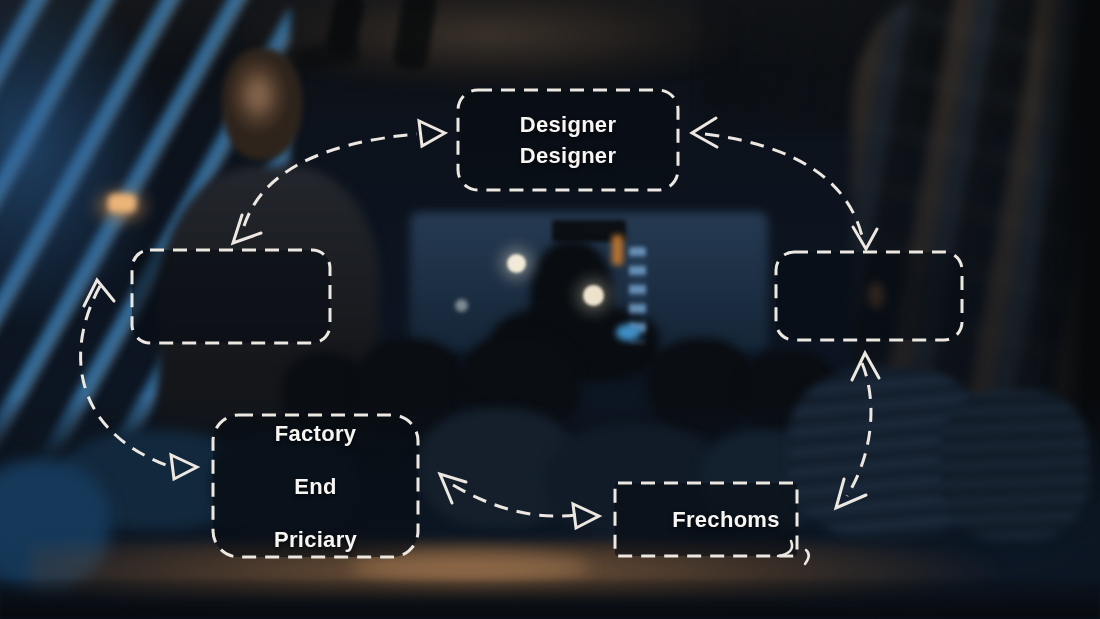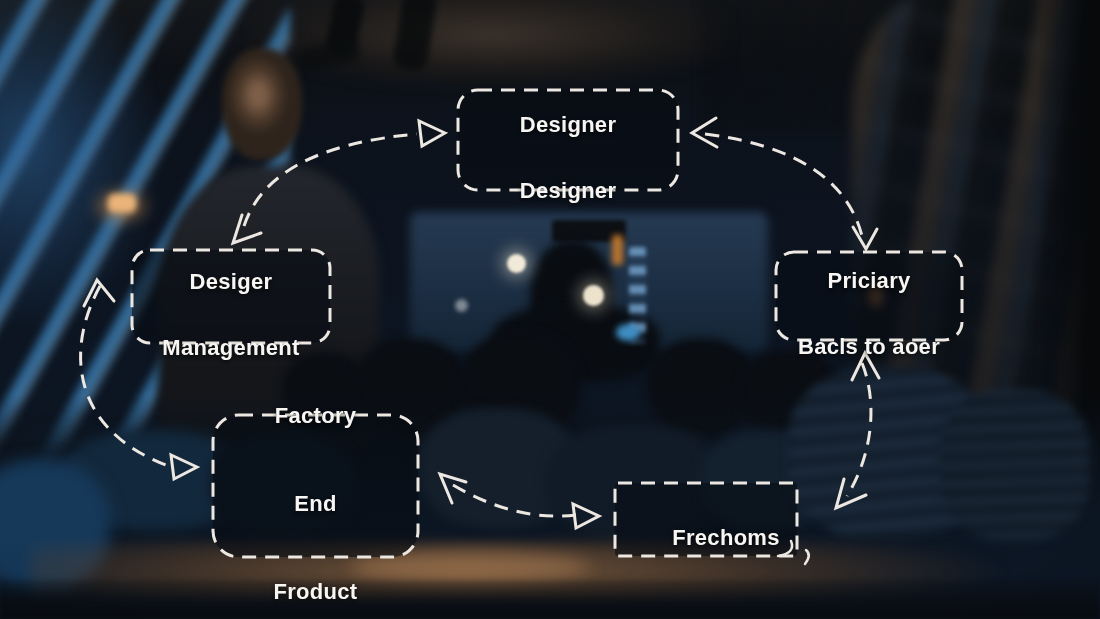--- a/index.html
+++ b/index.html
@@ -8,21 +8,21 @@
     background:linear-gradient(180deg,#0d1118 0%,#0c1420 45%,#0c1623 75%,#090d12 100%);
     font-family:"Liberation Sans","DejaVu Sans",sans-serif;
   }
   .L{position:absolute;pointer-events:none;}
   .overlay-svg{position:absolute;left:0;top:0;z-index:5;}
   .dash{fill:none;stroke:#ece7e1;stroke-width:3;stroke-dasharray:14 9;stroke-linecap:butt;}
   .boxrect{fill:rgba(7,12,19,0.58);stroke:#ece7e1;stroke-width:3;stroke-dasharray:14 9;}
   .head{fill:none;stroke:#ece7e1;stroke-width:3;stroke-linejoin:miter;stroke-linecap:round;}
   .solidline{fill:none;stroke:#ece7e1;stroke-width:2.5;stroke-linecap:round;}
   .node{position:absolute;z-index:6;display:flex;flex-direction:column;align-items:center;justify-content:center;text-align:center;}
-  .node-line{color:#f8f6f3;font-size:22px;font-weight:bold;line-height:31px;letter-spacing:.3px;text-shadow:0 2px 4px rgba(0,0,0,.65);white-space:nowrap;margin-top:35px;}
+  .node-line{color:#f8f6f3;font-size:22px;font-weight:bold;line-height:31px;letter-spacing:.3px;text-shadow:0 2px 4px rgba(0,0,0,.65);white-space:nowrap;}
 </style>
 </head>
 <body>
 
 <div class="stage">
 
   <div class="L" style="inset:0;">
 
     <div class="L" style="left:0;top:-10px;width:1100px;height:125px;background:linear-gradient(180deg,rgba(22,24,27,.95),rgba(13,16,20,.65) 60%,rgba(13,16,20,0));"></div>
     <div class="L" style="left:250px;top:-15px;width:480px;height:100px;background:radial-gradient(ellipse,rgba(66,55,45,.85),rgba(40,33,27,.4) 55%,transparent 78%);filter:blur(6px);"></div>
@@ -108,33 +108,25 @@
 
     <path class="solidline" d="M 778 556 Q 796 553 791 541"></path>
     <path class="solidline" d="M 806 550 Q 812 555 805 564"></path>
   </svg>
 
   <div class="node" style="left:458px;top:90px;width:220px;height:100px;">
     <div class="node-line">Designer</div>
     <div class="node-line">Designer</div>
   </div>
 
-  <div class="node" style="left:132px;top:250px;width:198px;height:93px;">
-    <div class="node-line">Desiger</div>
-    <div class="node-line">Management</div>
-  </div>
 
-  <div class="node" style="left:776px;top:252px;width:186px;height:88px;">
-    <div class="node-line">Priciary</div>
-    <div class="node-line">Bacls to aoer</div>
-  </div>
 
   <div class="node" style="left:213px;top:415px;width:205px;height:142px;gap:22px;">
     <div class="node-line">Factory</div>
     <div class="node-line">End</div>
-    <div class="node-line">Froduct</div>
+    <div class="node-line">Priciary</div>
   </div>
 
   <div class="node" style="left:635px;top:483px;width:182px;height:73px;">
     <div class="node-line">Frechoms</div>
   </div>
 
 </div>
 
 </body></html>

